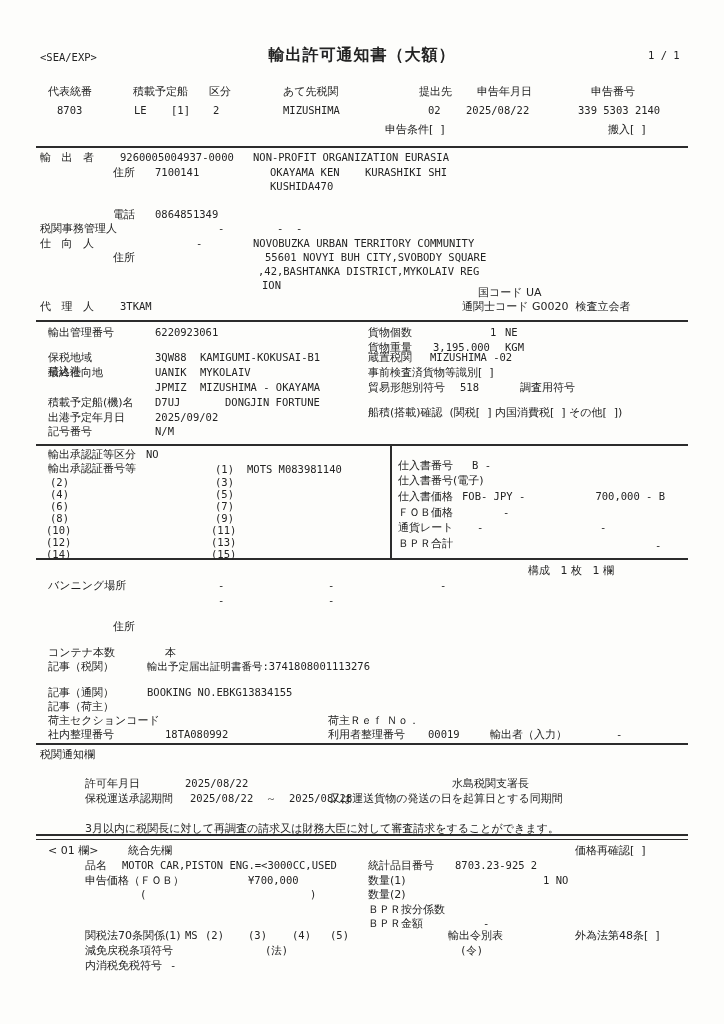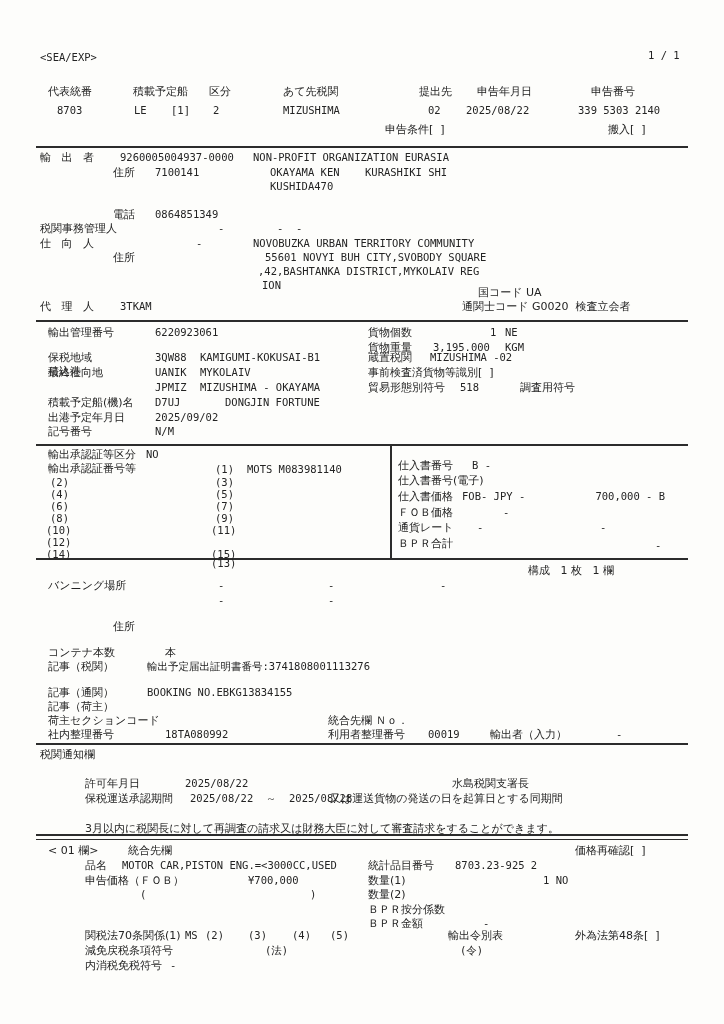--- a/index.html
+++ b/index.html
@@ -20,20 +20,21 @@
   .vline { position:absolute; background:#2c2c2c; width:1.5px; }
   .dbl { position:absolute; border-top:2px solid #2c2c2c; border-bottom:1.5px solid #2c2c2c; height:3px; }
   .right { text-align:right; }
 </style>
 </head>
 <body>
 
 <div class="page">
 
   <span class="t v" style="left:40px;top:52px">&lt;SEA/EXP&gt;</span>
+  <span class="t title" style="left:0;top:46px;width:724px;text-align:center">輸出許可通知書（大額）</span>
   <span class="t v" style="left:648px;top:50px">1 / 1</span>
 
   <span class="t" style="left:48px;top:86px">代表統番</span>
   <span class="t" style="left:133px;top:86px">積載予定船</span>
   <span class="t" style="left:209px;top:86px">区分</span>
   <span class="t" style="left:283px;top:86px">あて先税関</span>
   <span class="t" style="left:419px;top:86px">提出先</span>
   <span class="t" style="left:477px;top:86px">申告年月日</span>
   <span class="t" style="left:591px;top:86px">申告番号</span>
 
@@ -104,20 +105,21 @@
   <span class="t v" style="left:505px;top:327px">NE</span>
   <span class="t" style="left:368px;top:342px">貨物重量</span>
   <span class="t v" style="left:433px;top:342px">3,195.000</span>
   <span class="t v" style="left:505px;top:342px">KGM</span>
   <span class="t" style="left:368px;top:352px">蔵置税関</span>
   <span class="t v" style="left:430px;top:352px">MIZUSHIMA -02</span>
   <span class="t" style="left:368px;top:367px">事前検査済貨物等識別[  ]</span>
   <span class="t" style="left:368px;top:382px">貿易形態別符号</span>
   <span class="t v" style="left:460px;top:382px">518</span>
   <span class="t" style="left:520px;top:382px">調査用符号</span>
+  <span class="t" style="left:368px;top:407px">船積(搭載)確認  (関税[  ] 内国消費税[  ] その他[  ])</span>
 
   <div class="rule" style="left:36px;top:444px;width:652px;height:1.5px"></div>
   <div class="rule" style="left:36px;top:558px;width:652px;height:1.5px"></div>
   <div class="vline" style="left:390px;top:444px;height:115px"></div>
 
   <span class="t" style="left:48px;top:449px">輸出承認証等区分</span>
   <span class="t v" style="left:146px;top:449px">NO</span>
   <span class="t" style="left:48px;top:463px">輸出承認証番号等</span>
   <span class="t v" style="left:215px;top:464px">(1)</span>
   <span class="t v" style="left:247px;top:464px">MOTS M083981140</span>
@@ -126,21 +128,21 @@
   <span class="t v" style="left:215px;top:477px">(3)</span>
   <span class="t v" style="left:50px;top:489px">(4)</span>
   <span class="t v" style="left:215px;top:489px">(5)</span>
   <span class="t v" style="left:50px;top:501px">(6)</span>
   <span class="t v" style="left:215px;top:501px">(7)</span>
   <span class="t v" style="left:50px;top:513px">(8)</span>
   <span class="t v" style="left:215px;top:513px">(9)</span>
   <span class="t v" style="left:46px;top:525px">(10)</span>
   <span class="t v" style="left:211px;top:525px">(11)</span>
   <span class="t v" style="left:46px;top:537px">(12)</span>
-  <span class="t v" style="left:211px;top:558px">(13)</span>
+  <span class="t v" style="left:211px;top:537px">(13)</span>
   <span class="t v" style="left:46px;top:549px">(14)</span>
   <span class="t v" style="left:211px;top:549px">(15)</span>
 
   <span class="t" style="left:398px;top:460px">仕入書番号</span>
   <span class="t v" style="left:472px;top:460px">B -</span>
   <span class="t" style="left:398px;top:475px">仕入書番号(電子)</span>
   <span class="t" style="left:398px;top:491px">仕入書価格</span>
   <span class="t v" style="left:462px;top:491px">FOB- JPY -</span>
   <span class="t v right" style="left:530px;top:491px;width:135px">700,000 - B</span>
   <span class="t" style="left:398px;top:507px">ＦＯＢ価格</span>
@@ -163,21 +165,21 @@
 
   <span class="t" style="left:48px;top:647px">コンテナ本数</span>
   <span class="t" style="left:165px;top:647px">本</span>
   <span class="t" style="left:48px;top:661px">記事（税関）</span>
   <span class="t v" style="left:147px;top:661px">輸出予定届出証明書番号:3741808001113276</span>
 
   <span class="t" style="left:48px;top:687px">記事（通関）</span>
   <span class="t v" style="left:147px;top:687px">BOOKING NO.EBKG13834155</span>
   <span class="t" style="left:48px;top:701px">記事（荷主）</span>
   <span class="t" style="left:48px;top:715px">荷主セクションコード</span>
-  <span class="t" style="left:328px;top:715px">統合先欄 Ｎｏ．</span>
+  <span class="t" style="left:328px;top:715px">荷主Ｒｅｆ Ｎｏ．</span>
   <span class="t" style="left:48px;top:729px">社内整理番号</span>
   <span class="t v" style="left:165px;top:729px">18TA080992</span>
   <span class="t" style="left:328px;top:729px">利用者整理番号</span>
   <span class="t v" style="left:428px;top:729px">00019</span>
   <span class="t" style="left:490px;top:729px">輸出者（入力）</span>
   <span class="t v" style="left:616px;top:729px">-</span>
 
   <div class="rule" style="left:36px;top:743px;width:652px;height:2px"></div>
 
   <span class="t" style="left:40px;top:749px">税関通知欄</span>

